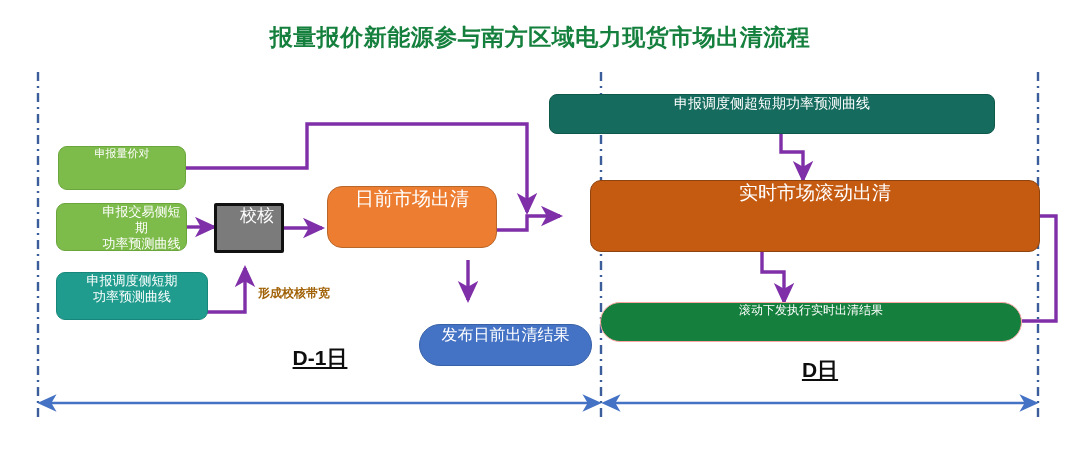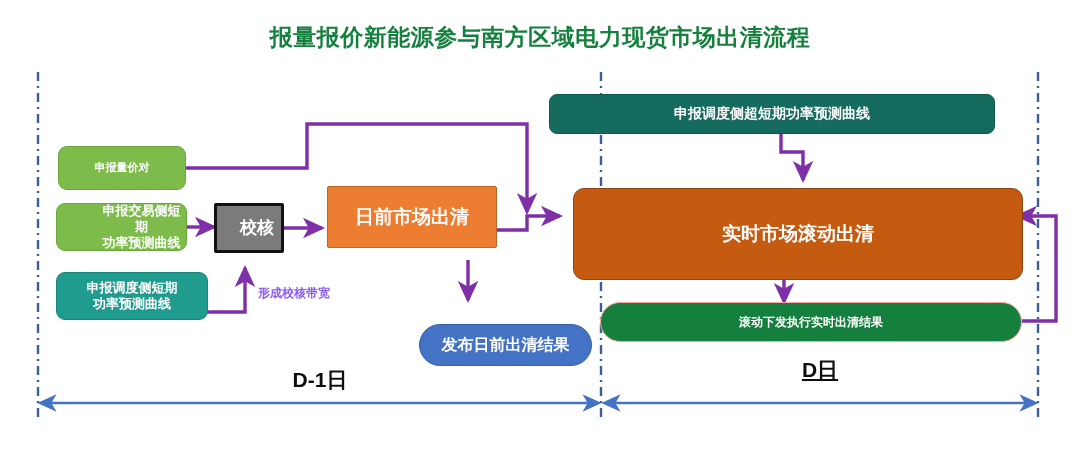--- a/index.html
+++ b/index.html
@@ -33,25 +33,24 @@
     font-size: 23px;
     font-weight: bold;
     color: #15803d;
     letter-spacing: 0.5px;
     white-space: nowrap;
   }
   .node {
     position: absolute;
     box-sizing: border-box;
     display: flex;
-    align-items: center;
     justify-content: center;
     text-align: center;
     color: #ffffff;
-    font-weight: bold;
+    font-weight: normal;
     line-height: 1.22;
     z-index: 3;
   }
   .node-green {
     background: #7DBB4A;
     border: 1px solid #6aa63c;
     border-radius: 9px;
     font-size: 11px;
   }
   .node-green-sm {
@@ -69,21 +68,21 @@
   .node-gray {
     background: #7b7b7b;
     border: 3px solid #111111;
     border-radius: 2px;
     font-size: 17px;
     padding-left: 16px;
   }
   .node-orange {
     background: #ED7D31;
     border: 1px solid #b8672a;
-    border-radius: 2px;
+    border-radius: 15px;
     font-size: 19px;
   }
   .node-orange-dark {
     background: #C55A11;
     border: 1px solid #8f4410;
     border-radius: 11px;
     font-size: 19px;
   }
   .node-darkteal {
     background: #156B5D;
@@ -100,21 +99,21 @@
   .node-blue-wide {
     background: #15803d;
     border: 1px solid #fca5a5;
     border-radius: 22px;
     font-size: 12px;
   }
   .caption {
     position: absolute;
     font-size: 12px;
     font-weight: bold;
-    color: #8b5cf6;
+    color: #a16207;
     white-space: nowrap;
     z-index: 3;
   }
   .day-label {
     position: absolute;
     font-size: 21px;
     font-weight: bold;
     color: #0d0d0d;
     text-align: center;
     white-space: nowrap;
@@ -197,27 +196,27 @@
   </div>
 
   <div class="node node-blue" style="left:419px; top:301px; width:173px; height:42px;margin-top:23px;">
     <span>发布日前出清结果</span>
   </div>
 
   <div class="node node-darkteal" style="left:549px; top:94px; width:446px; height:40px;">
     <span>申报调度侧超短期功率预测曲线</span>
   </div>
 
-  <div class="node node-orange-dark" style="left:573px; top:180px; width:450px; height:92px;margin-top:8px;">
+  <div class="node node-orange-dark" style="left:590px; top:180px; width:450px; height:72px;">
     <span>实时市场滚动出清</span>
   </div>
 
   <div class="node node-blue-wide" style="left:600px; top:302px; width:422px; height:40px;">
     <span>滚动下发执行实时出清结果</span>
   </div>
 
   <div class="caption" style="left:258px; top:285px;">形成校核带宽</div>
 
-  <div class="day-label" style="left:220px; top:366px; width:200px;">D-1日</div>
+  <div class="day-label" style="left:220px; top:344px; width:200px;text-decoration:underline;">D-1日</div>
 
   <div class="day-label" style="left:720px; top:356px; width:200px;text-decoration:underline;">D日</div>
 
 </div>
 
 </body></html>

